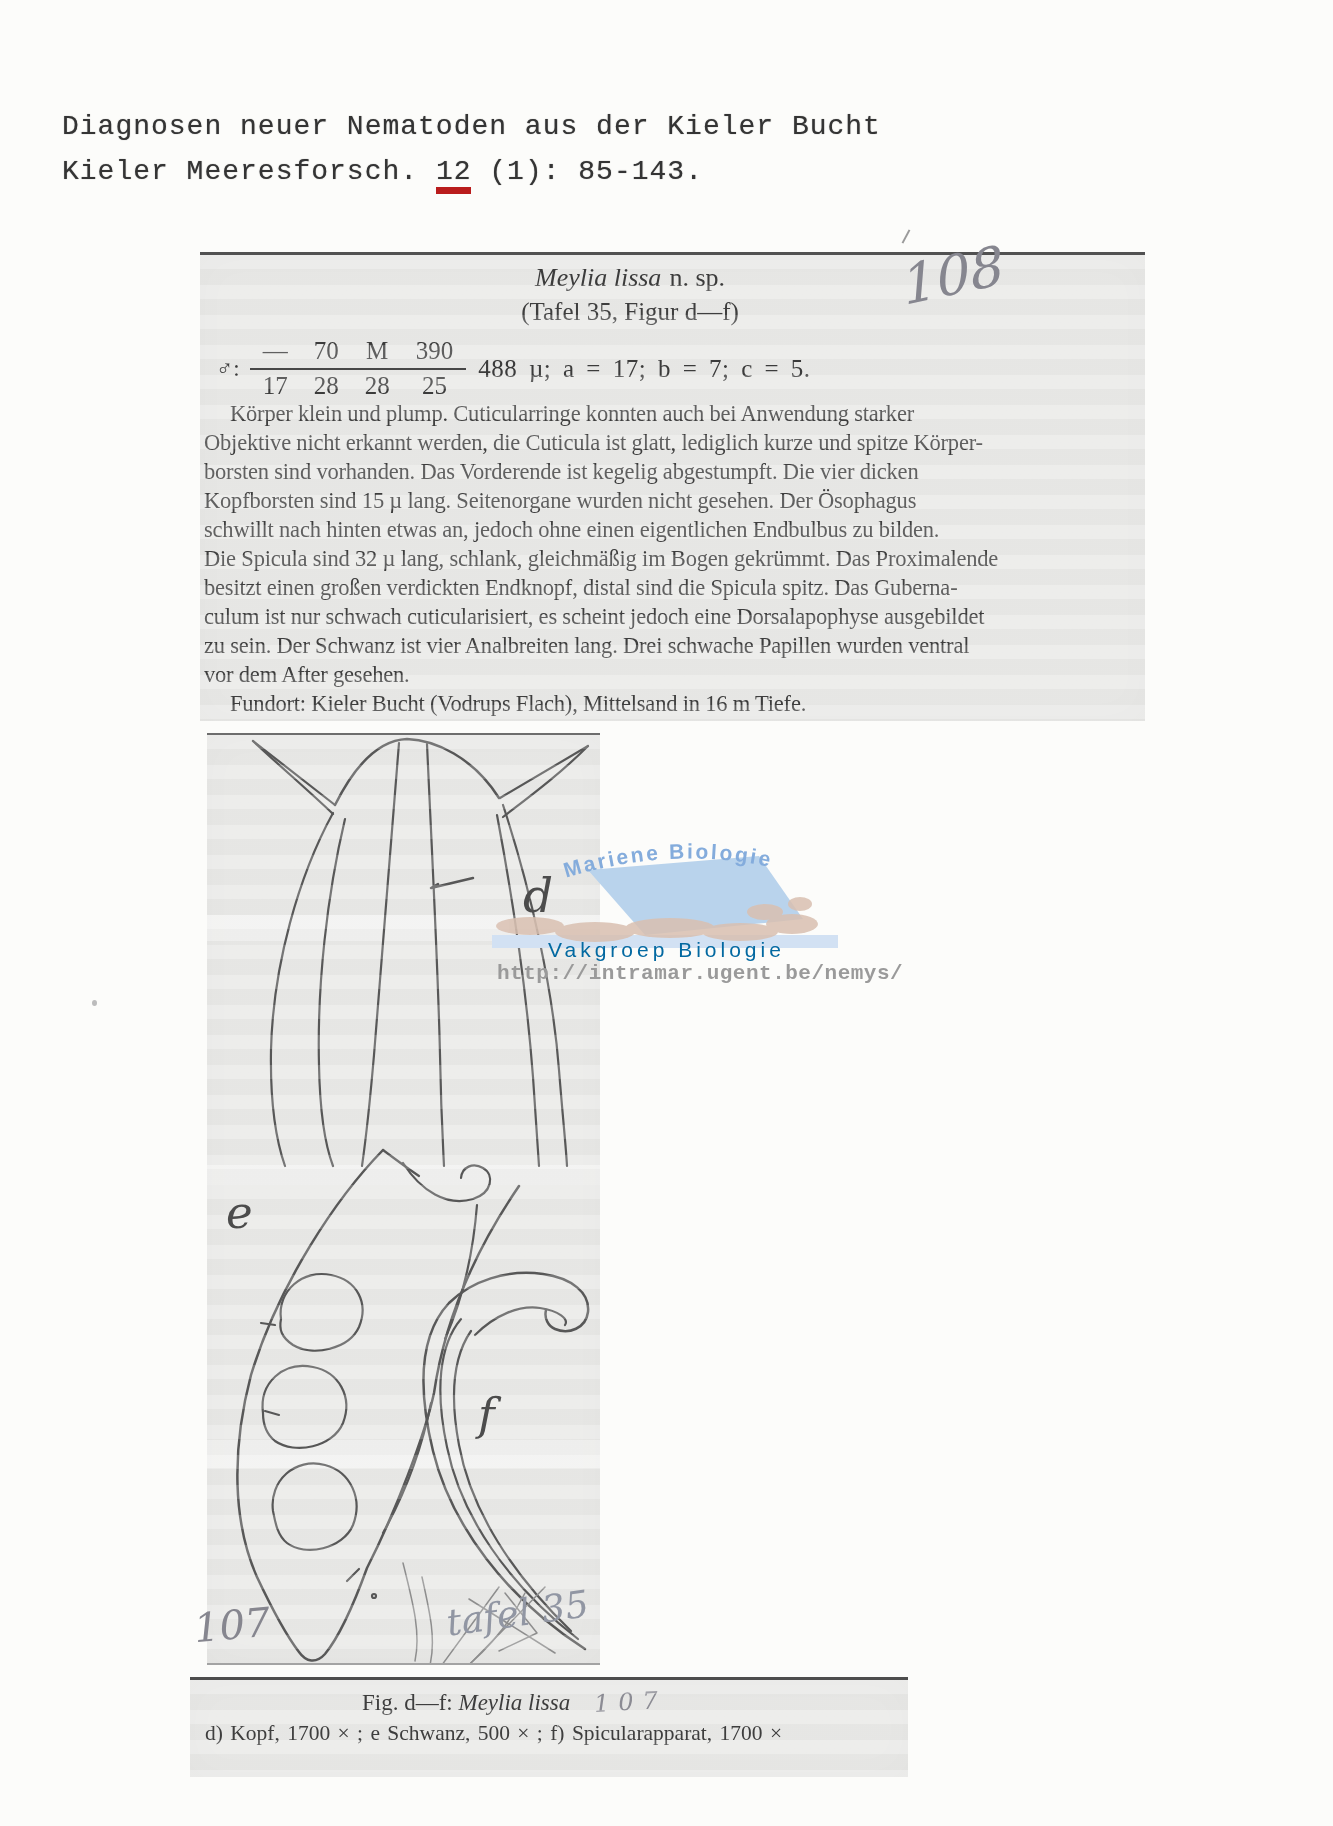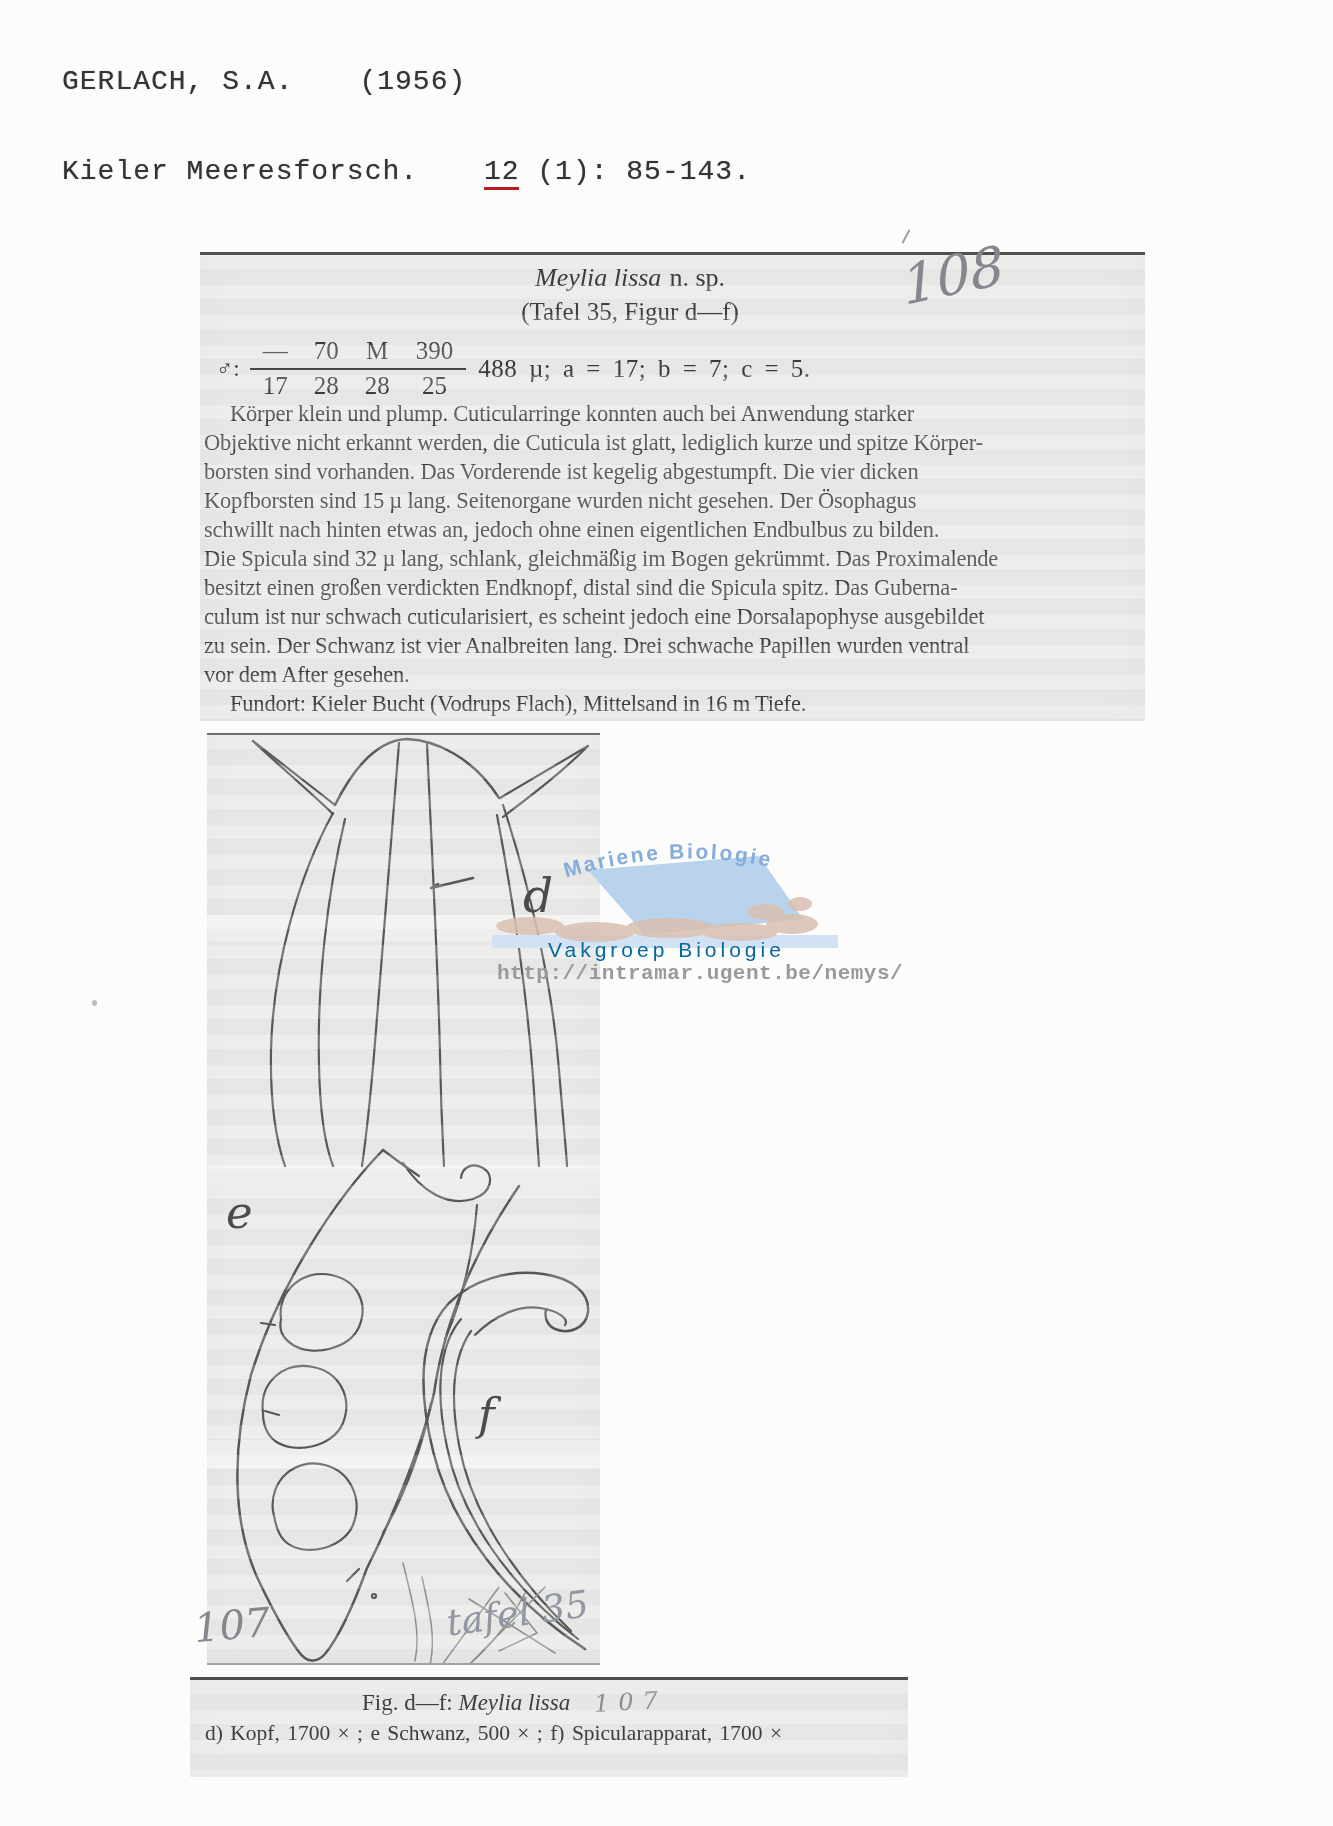--- a/index.html
+++ b/index.html
@@ -7,21 +7,21 @@
         font-family:"Liberation Serif",serif;}
 
   
   .typed{position:absolute;left:62px;font-family:"Liberation Mono","DejaVu Sans Mono",monospace;
          font-size:28px;letter-spacing:1px;color:#343434;white-space:nowrap;
          text-shadow:0 0 1px rgba(50,50,50,.55);}
   .typed-1{top:66px;}
   .typed-2{top:111px;}
   .typed-3{top:156px;}
   .typed .year{margin-left:66px;}
-  .typed .vol{border-bottom:3px solid #b91c1c;padding-bottom:0px;margin-left:48px;}
+  .typed .vol{border-bottom:7px solid #b91c1c;padding-bottom:0px;}
 
   
   .scanblock{position:absolute;background:#e9e9e7;
              box-shadow:inset 0 0 40px rgba(0,0,0,0.02);}
   .scanblock::after{content:"";position:absolute;inset:0;pointer-events:none;
       background:repeating-linear-gradient(180deg,rgba(255,255,255,.18) 0 14px,rgba(0,0,0,.012) 14px 30px);}
   .excerpt{left:200px;top:252px;width:945px;height:466px;border-top:3px solid #515151;}
 
   .sp-title{position:absolute;top:8px;left:0;width:860px;text-align:center;
             font-size:26px;color:#3c3c3c;}
@@ -87,23 +87,21 @@
   .cap1 .hand-inline{display:inline-block;font-family:"DejaVu Serif",serif;font-style:italic;
         color:#8d8d95;letter-spacing:9px;margin-left:18px;font-size:24px;transform:rotate(-3deg);}
   .cap2{position:absolute;top:41px;left:15px;font-size:21.5px;color:#3e3e3e;white-space:nowrap;
         word-spacing:2px;}
 </style>
 </head>
 <body>
 
 <div class="page">
 
-  <div class="typed typed-1">
-    <span>GERLACH, S.A.</span><span class="year">(1956)</span>
-  </div>
+  <div class="typed typed-2">Diagnosen neuer Nematoden aus der Kieler Bucht</div>
   <div class="typed typed-3">
     <span>Kieler Meeresforsch.</span>
     <span class="vol">12</span>
     <span>(1): 85-143.</span>
   </div>
 
   <div class="scanblock excerpt">
     <div class="sp-title">
       <span class="it">Meylia lissa</span><span class="rm">n. sp.</span>
     </div>

